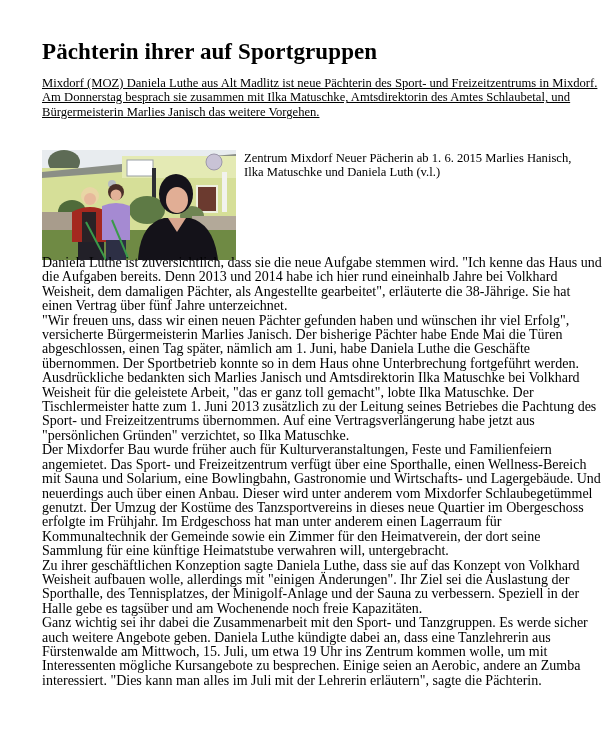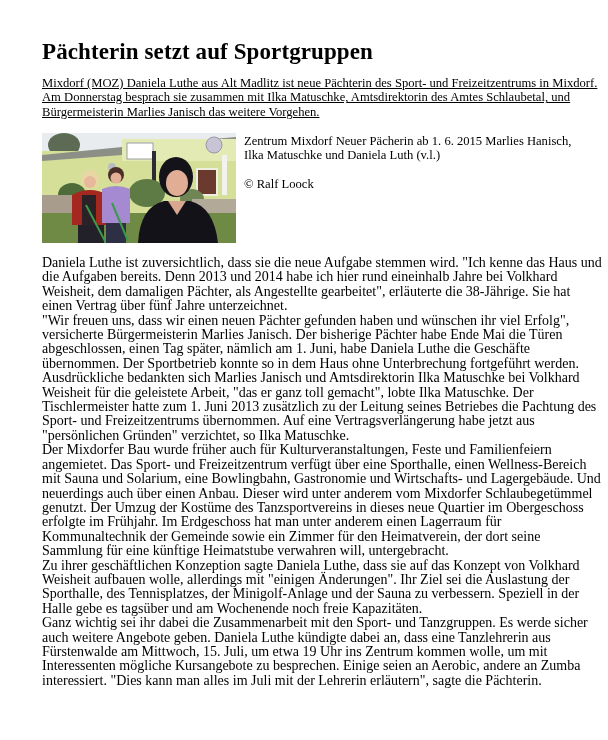--- a/index.html
+++ b/index.html
@@ -37,21 +37,21 @@
       top: 76px;
       width: 560px;
       margin: 0;
       font-size: 12.6px;
       line-height: 14.4px;
       text-decoration: underline;
     }
     .figure {
       position: absolute;
       left: 0;
-      top: 133px;
+      top: 150px;
       width: 560px;
       height: 112px;
     }
     .photo {
       position: absolute;
       left: 0;
       top: 0;
       width: 194px;
       height: 110px;
       overflow: hidden;
@@ -75,21 +75,21 @@
       width: 560px;
       font-size: 14px;
       line-height: 14.4px;
     }
     .body-text p { margin: 0; }
   </style>
 </head>
 <body>
 
 <div class="article">
-  <h1 class="headline">Pächterin setzt auf Sportgruppen</h1>
+  <h1 class="headline">Pächterin ihrer auf Sportgruppen</h1>
 
   <p class="intro">Mixdorf (MOZ) Daniela Luthe aus Alt Madlitz ist neue Pächterin des Sport- und Freizeitzentrums in Mixdorf. Am Donnerstag besprach sie zusammen mit Ilka Matuschke, Amtsdirektorin des Amtes Schlaubetal, und Bürgermeisterin Marlies Janisch das weitere Vorgehen.</p>
 
   <div class="figure">
     <div class="photo" title="Drei Frauen vor dem Sport- und Freizeitzentrum Mixdorf">
       <svg width="194" height="110" viewBox="0 0 194 110">
 
         <rect x="0" y="0" width="194" height="22" fill="#e8ecef"></rect>
 
         <ellipse cx="22" cy="12" rx="16" ry="12" fill="#5d6b55"></ellipse>
@@ -127,21 +127,20 @@
         <line x1="70" y1="70" x2="86" y2="108" stroke="#3a9a4a" stroke-width="2"></line>
 
         <ellipse cx="134" cy="44" rx="17" ry="20" fill="#15131a"></ellipse>
         <ellipse cx="135" cy="50" rx="11" ry="13" fill="#e1ae95"></ellipse>
         <path d="M96 110 Q98 74 122 68 L148 68 Q172 74 176 110 Z" fill="#141219"></path>
         <path d="M126 68 L135 82 L144 68 Z" fill="#d9a78f"></path>
       </svg>
     </div>
     <div class="caption">
       <p>Zentrum Mixdorf Neuer Pächerin ab 1. 6. 2015 Marlies Hanisch, Ilka Matuschke und Daniela Luth (v.l.)</p>
-      <p class="credit">© Ralf Loock</p>
     </div>
   </div>
 
   <div class="body-text">
     <p>Daniela Luthe ist zuversichtlich, dass sie die neue Aufgabe stemmen wird. "Ich kenne das Haus und die Aufgaben bereits. Denn 2013 und 2014 habe ich hier rund eineinhalb Jahre bei Volkhard Weisheit, dem damaligen Pächter, als Angestellte gearbeitet", erläuterte die 38-Jährige. Sie hat einen Vertrag über fünf Jahre unterzeichnet.</p>
     <p>"Wir freuen uns, dass wir einen neuen Pächter gefunden haben und wünschen ihr viel Erfolg", versicherte Bürgermeisterin Marlies Janisch. Der bisherige Pächter habe Ende Mai die Türen abgeschlossen, einen Tag später, nämlich am 1. Juni, habe Daniela Luthe die Geschäfte übernommen. Der Sportbetrieb konnte so in dem Haus ohne Unterbrechung fortgeführt werden.</p>
     <p>Ausdrückliche bedankten sich Marlies Janisch und Amtsdirektorin Ilka Matuschke bei Volkhard Weisheit für die geleistete Arbeit, "das er ganz toll gemacht", lobte Ilka Matuschke. Der Tischlermeister hatte zum 1. Juni 2013 zusätzlich zu der Leitung seines Betriebes die Pachtung des Sport- und Freizeitzentrums übernommen. Auf eine Vertragsverlängerung habe jetzt aus "persönlichen Gründen" verzichtet, so Ilka Matuschke.</p>
     <p>Der Mixdorfer Bau wurde früher auch für Kulturveranstaltungen, Feste und Familienfeiern angemietet. Das Sport- und Freizeitzentrum verfügt über eine Sporthalle, einen Wellness-Bereich mit Sauna und Solarium, eine Bowlingbahn, Gastronomie und Wirtschafts- und Lagergebäude. Und neuerdings auch über einen Anbau. Dieser wird unter anderem vom Mixdorfer Schlaubegetümmel genutzt. Der Umzug der Kostüme des Tanzsportvereins in dieses neue Quartier im Obergeschoss erfolgte im Frühjahr. Im Erdgeschoss hat man unter anderem einen Lagerraum für Kommunaltechnik der Gemeinde sowie ein Zimmer für den Heimatverein, der dort seine Sammlung für eine künftige Heimatstube verwahren will, untergebracht.</p>
     <p>Zu ihrer geschäftlichen Konzeption sagte Daniela Luthe, dass sie auf das Konzept von Volkhard Weisheit aufbauen wolle, allerdings mit "einigen Änderungen". Ihr Ziel sei die Auslastung der Sporthalle, des Tennisplatzes, der Minigolf-Anlage und der Sauna zu verbessern. Speziell in der Halle gebe es tagsüber und am Wochenende noch freie Kapazitäten.</p>
     <p>Ganz wichtig sei ihr dabei die Zusammenarbeit mit den Sport- und Tanzgruppen. Es werde sicher auch weitere Angebote geben. Daniela Luthe kündigte dabei an, dass eine Tanzlehrerin aus Fürstenwalde am Mittwoch, 15. Juli, um etwa 19 Uhr ins Zentrum kommen wolle, um mit Interessenten mögliche Kursangebote zu besprechen. Einige seien an Aerobic, andere an Zumba interessiert. "Dies kann man alles im Juli mit der Lehrerin erläutern", sagte die Pächterin.</p>

